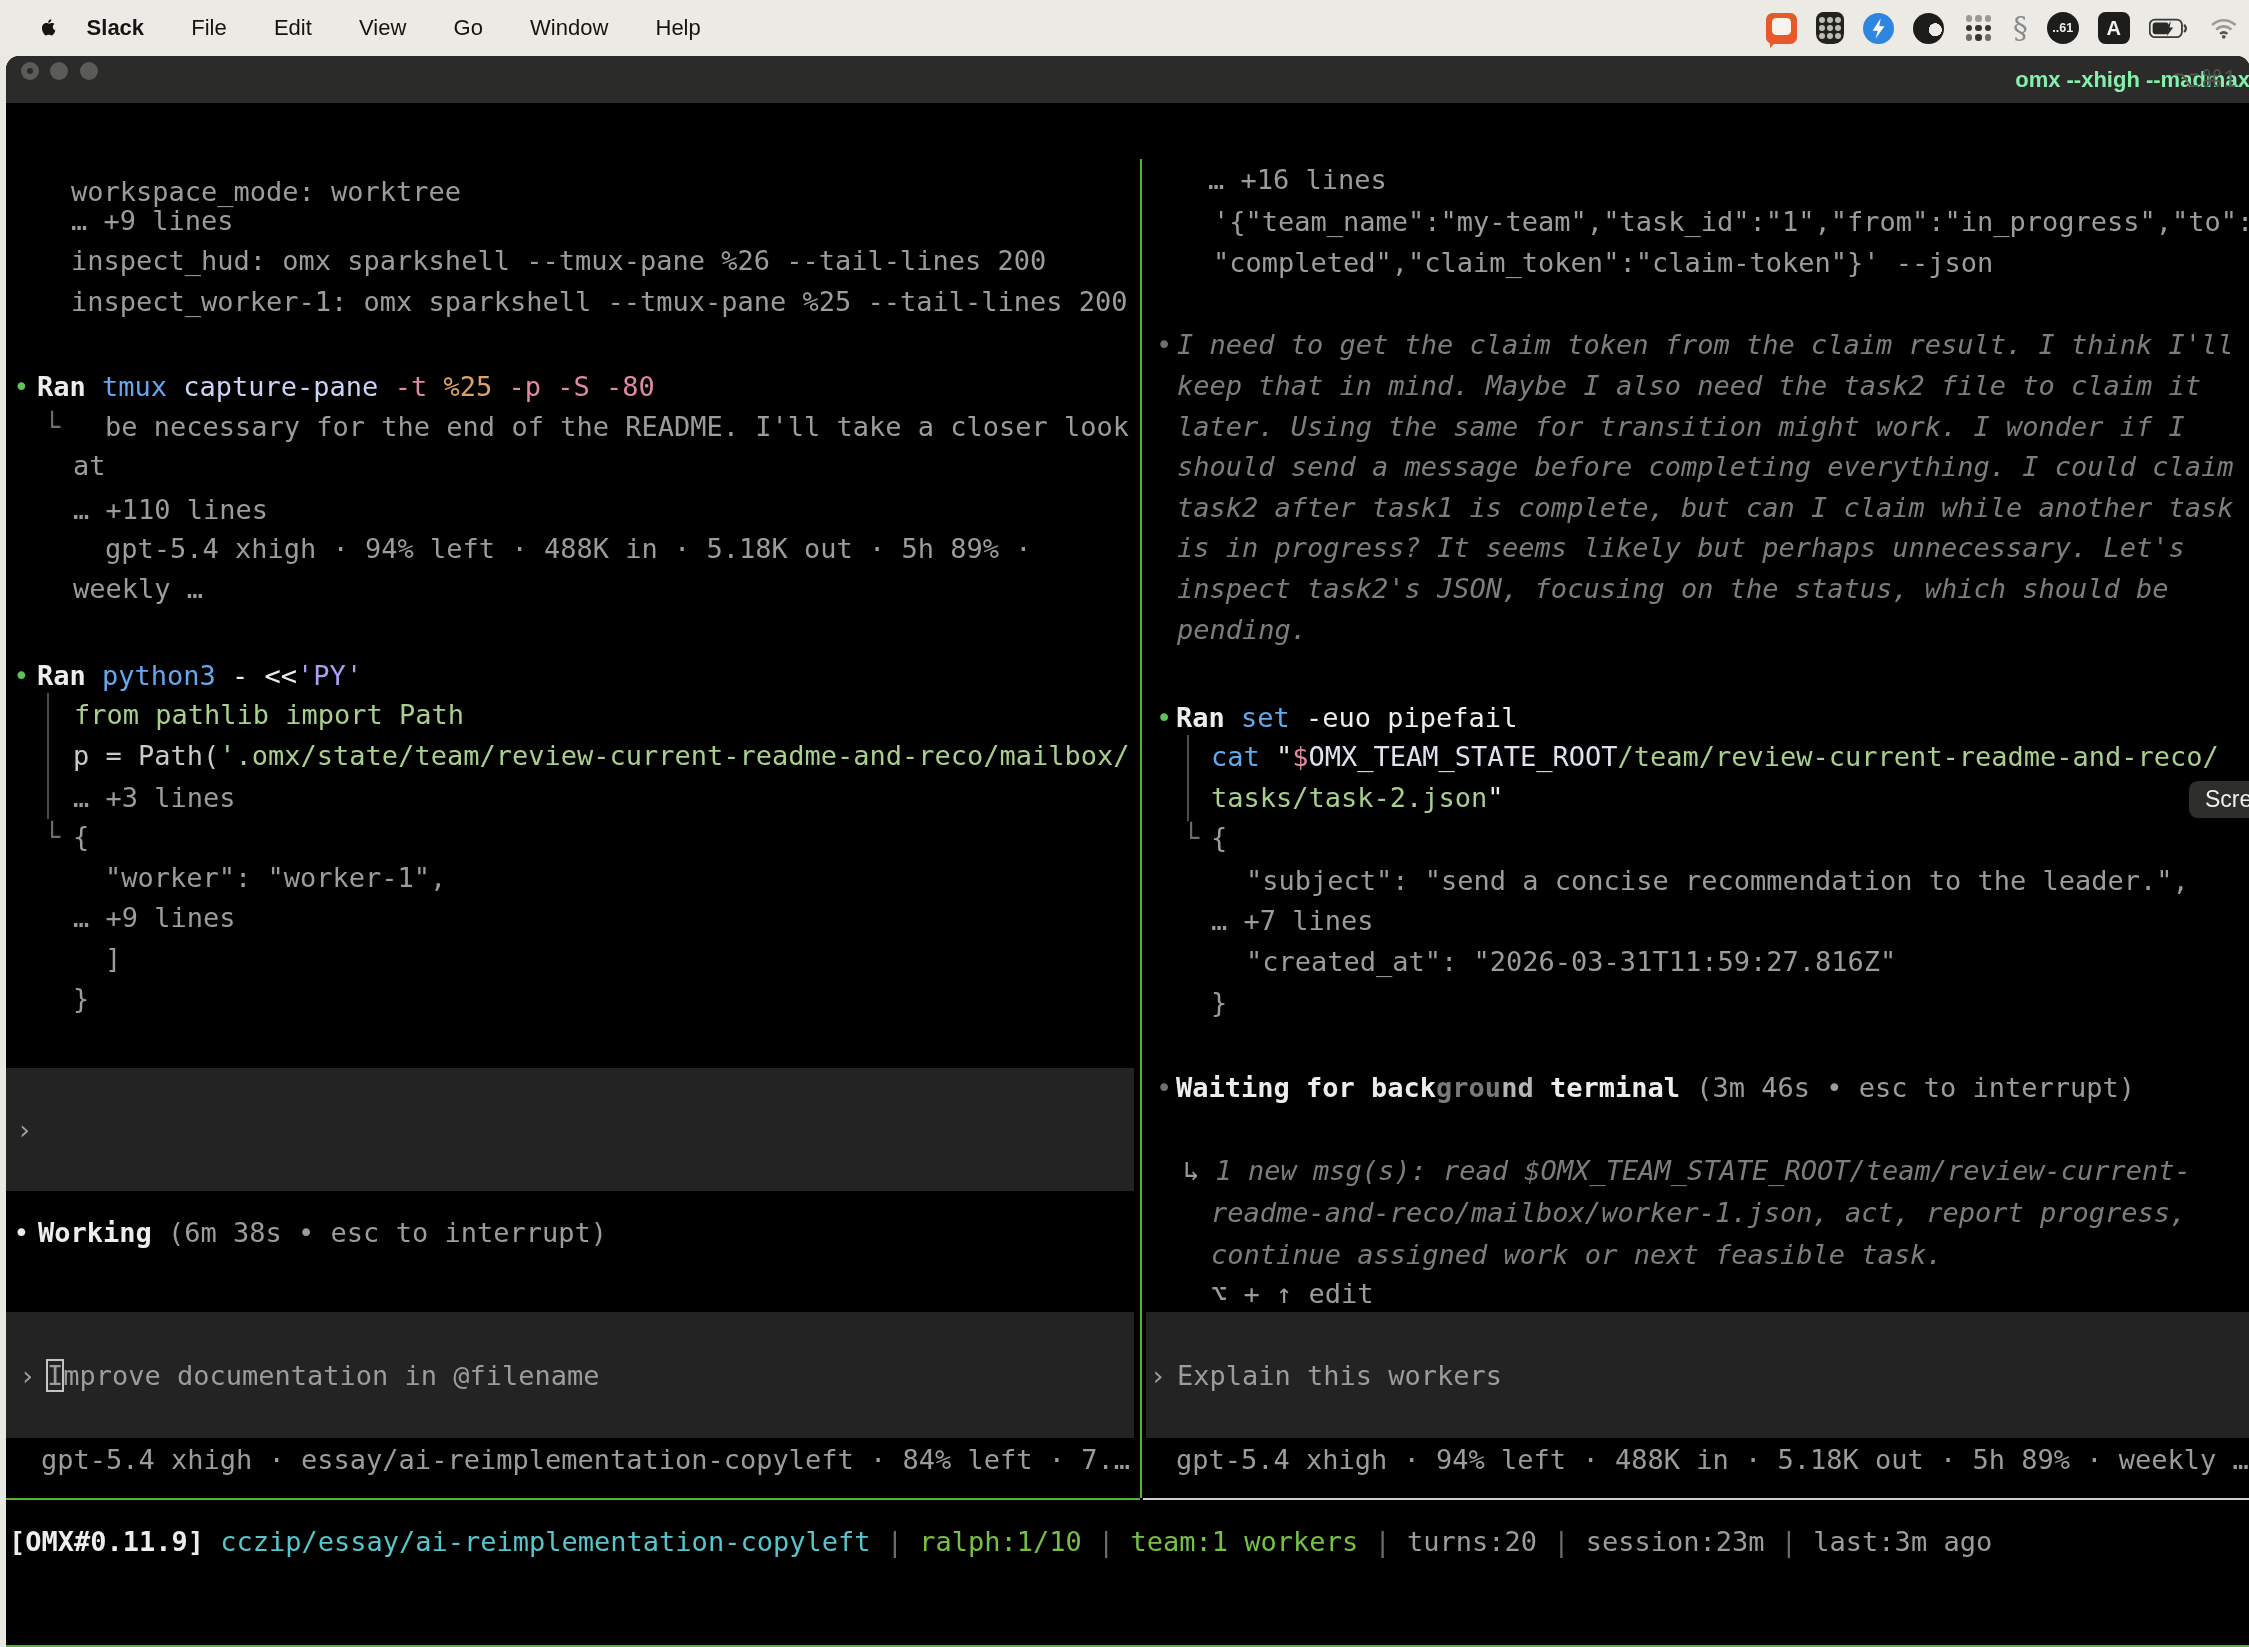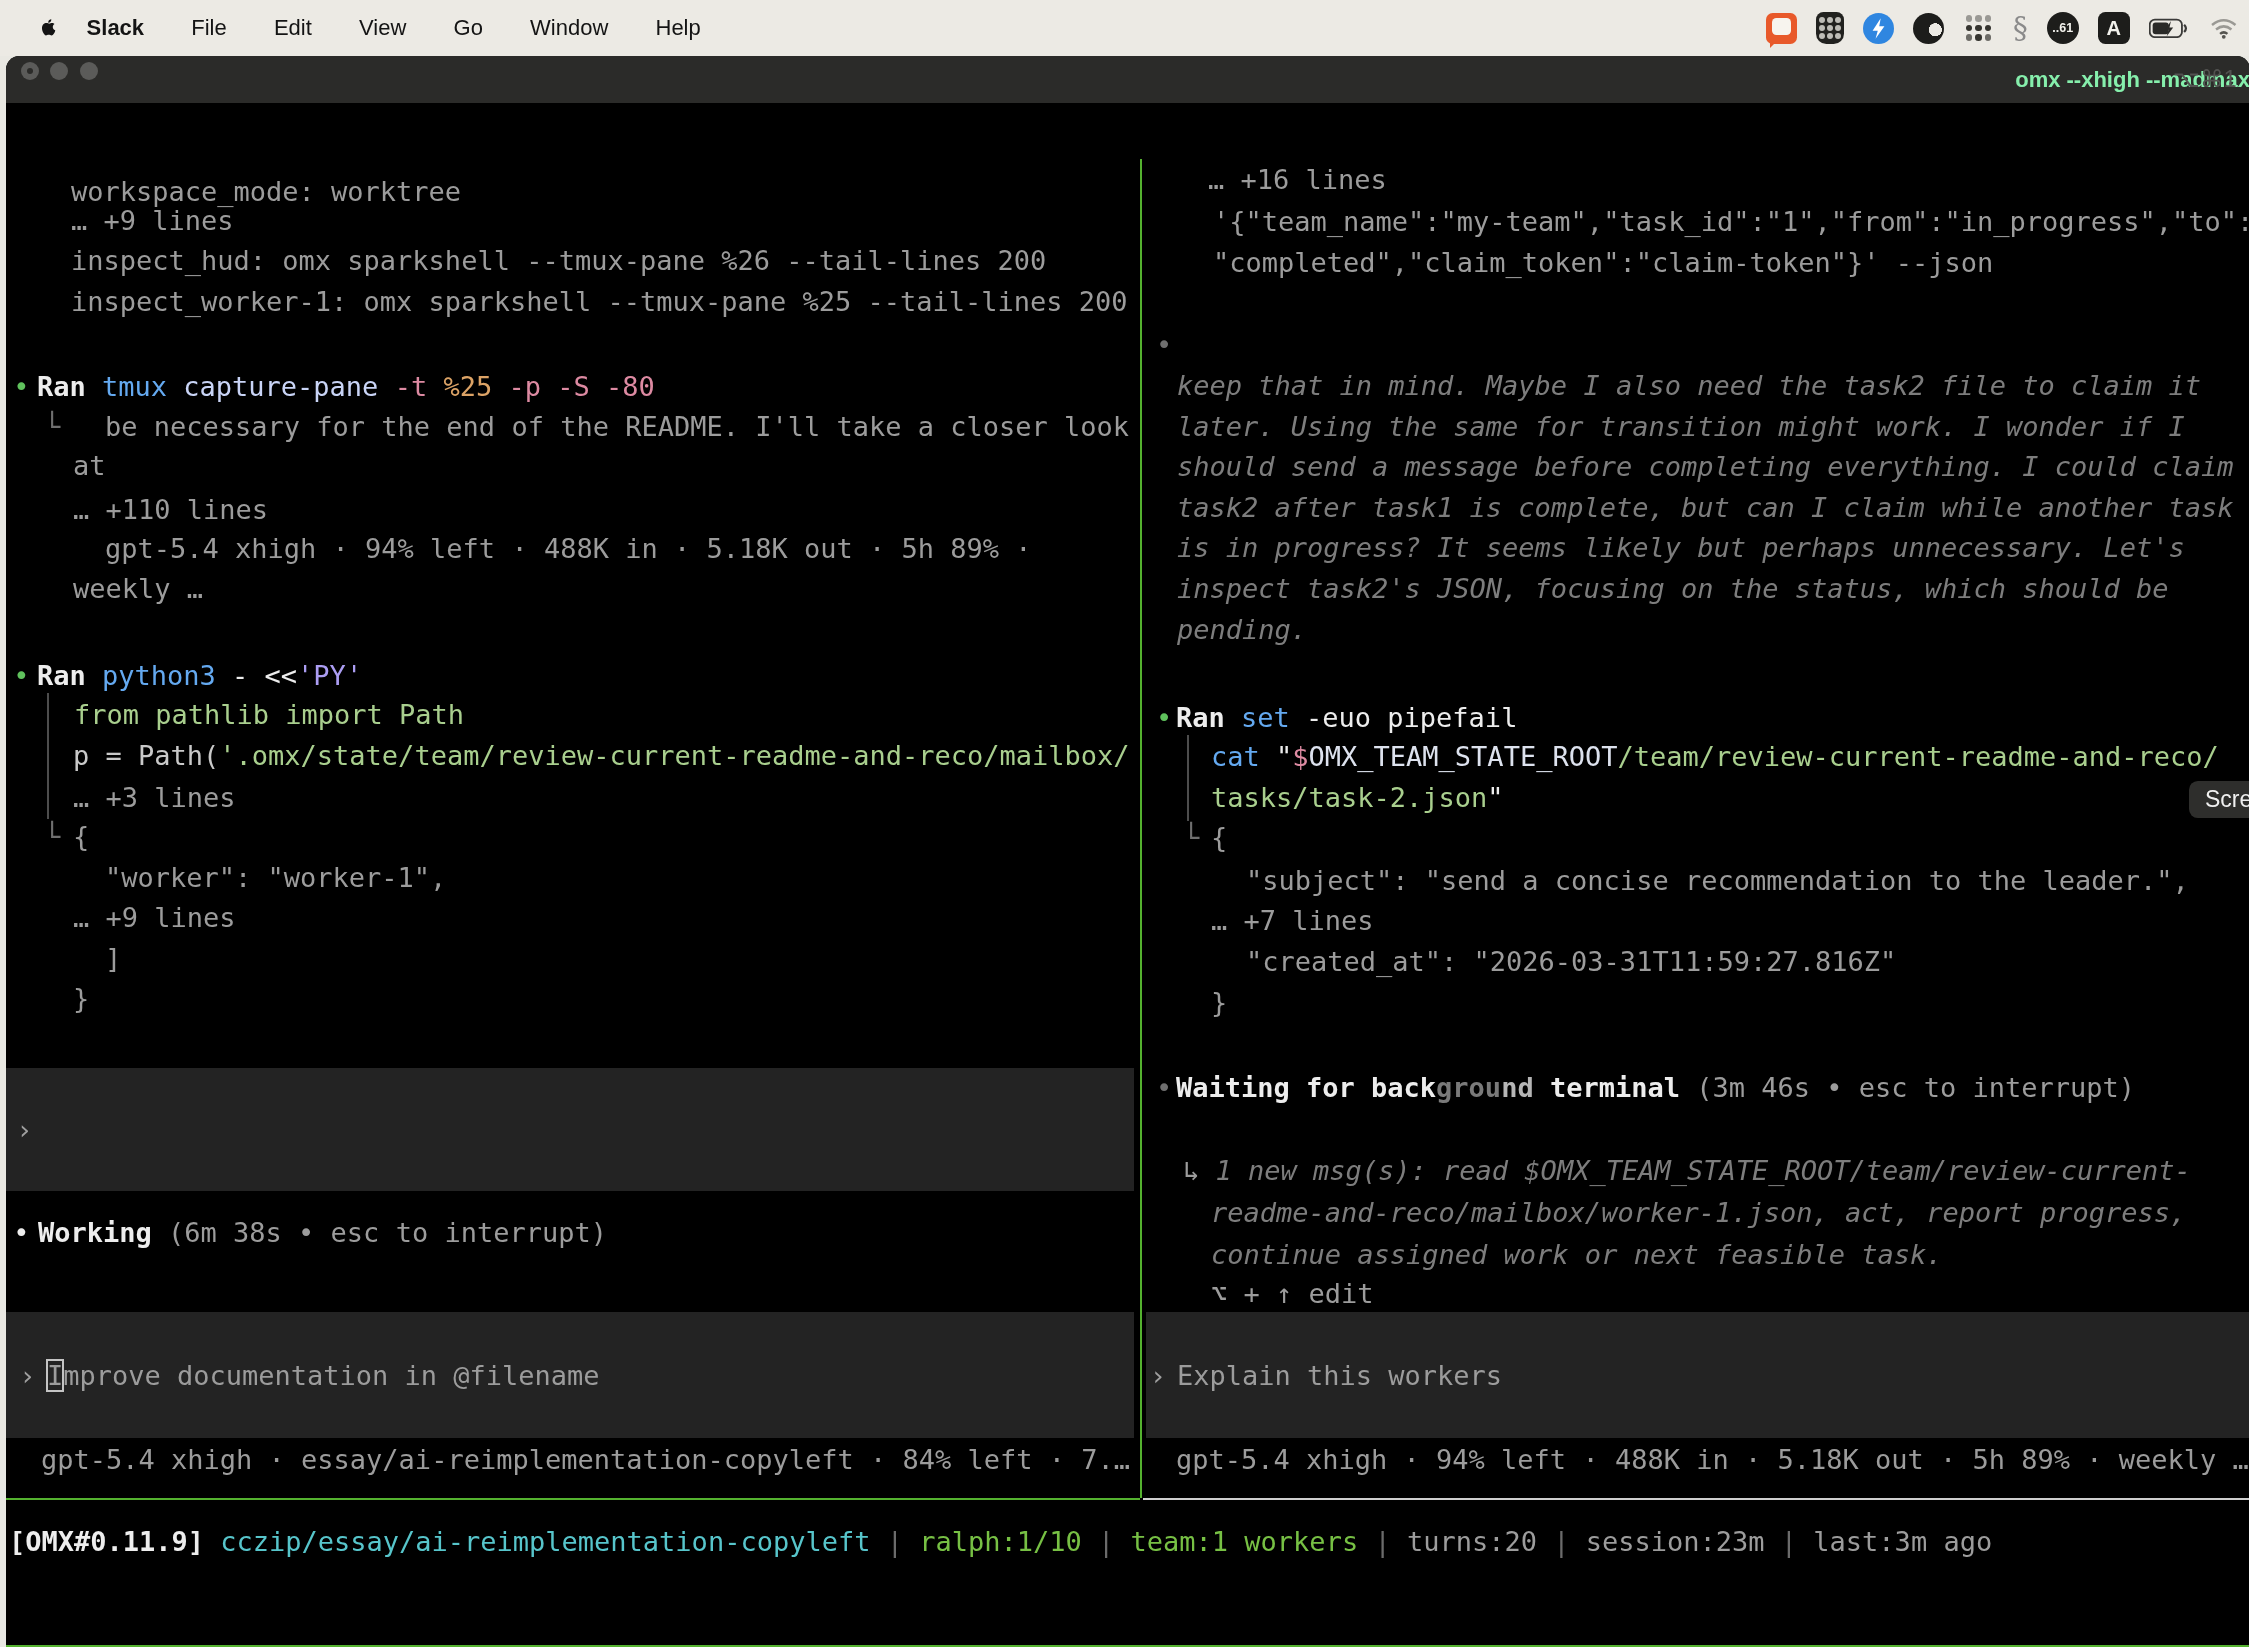--- a/index.html
+++ b/index.html
@@ -211,21 +211,21 @@
           <div class="tl" style="top: 698px;"><span class="gx" style="left: 105px;"><span class="seg dim">"worker": "worker-1",</span></span></div>
           <div class="tl" style="top: 738px;"><span class="gx" style="left: 73px;"><span class="seg dim">… +9 lines</span></span></div>
           <div class="tl" style="top: 779px;"><span class="gx" style="left: 105px;"><span class="seg dim">]</span></span></div>
           <div class="tl" style="top: 819px;"><span class="gx" style="left: 73px;"><span class="seg dim">}</span></span></div>
           <div class="tl" style="top: 1053px;"><span class="gx" style="left: 13.3px;"><span class="seg b">•</span></span><span class="gx" style="left: 38px;"><span class="seg bb">Working</span><span class="seg dim"> (6m 38s • esc to interrupt)</span></span></div>
         </div>
       <div id="lines-right">
           <div class="tl" style="top: 0px;"><span class="gx" style="left: 1208px;"><span class="seg dim">… +16 lines</span></span></div>
           <div class="tl" style="top: 42px;"><span class="gx" style="left: 1213px;"><span class="seg dim">'{"team_name":"my-team","task_id":"1","from":"in_progress","to":"</span></span></div>
           <div class="tl" style="top: 83px;"><span class="gx" style="left: 1213px;"><span class="seg dim">"completed","claim_token":"claim-token"}' --json</span></span></div>
-          <div class="tl" style="top: 165px;"><span class="gx" style="left: 1156px;"><span class="seg dim2">•</span></span></div>
+          <div class="tl" style="top: 165px;"><span class="gx" style="left: 1156px;"><span class="seg dim2">•</span></span><span class="gx" style="left: 1177px;"><span class="seg dimit">I need to get the claim token from the claim result. I think I'll</span></span></div>
           <div class="tl" style="top: 206px;"><span class="gx" style="left: 1177px;"><span class="seg dimit">keep that in mind. Maybe I also need the task2 file to claim it</span></span></div>
           <div class="tl" style="top: 247px;"><span class="gx" style="left: 1177px;"><span class="seg dimit">later. Using the same for transition might work. I wonder if I</span></span></div>
           <div class="tl" style="top: 287px;"><span class="gx" style="left: 1177px;"><span class="seg dimit">should send a message before completing everything. I could claim</span></span></div>
           <div class="tl" style="top: 328px;"><span class="gx" style="left: 1177px;"><span class="seg dimit">task2 after task1 is complete, but can I claim while another task</span></span></div>
           <div class="tl" style="top: 368px;"><span class="gx" style="left: 1177px;"><span class="seg dimit">is in progress? It seems likely but perhaps unnecessary. Let's</span></span></div>
           <div class="tl" style="top: 409px;"><span class="gx" style="left: 1177px;"><span class="seg dimit">inspect task2's JSON, focusing on the status, which should be</span></span></div>
           <div class="tl" style="top: 450px;"><span class="gx" style="left: 1177px;"><span class="seg dimit">pending.</span></span></div>
           <div class="tl" style="top: 538px;"><span class="gx" style="left: 1156px;"><span class="seg gb">•</span></span><span class="gx" style="left: 1176px;"><span class="seg bb">Ran </span><span class="seg blue">set </span><span class="seg b">-euo pipefail</span></span></div>
           <div class="tl" style="top: 577px;"><span class="gx" style="left: 1211px;"><span class="seg blue">cat </span><span class="seg b">"</span><span class="seg rose">$</span><span class="seg pale">OMX_TEAM_STATE_ROOT</span><span class="seg green">/team/review-current-readme-and-reco/</span></span></div>
           <div class="tl" style="top: 618px;"><span class="gx" style="left: 1211px;"><span class="seg green">tasks/task-2.json</span><span class="seg b">"</span></span></div>

